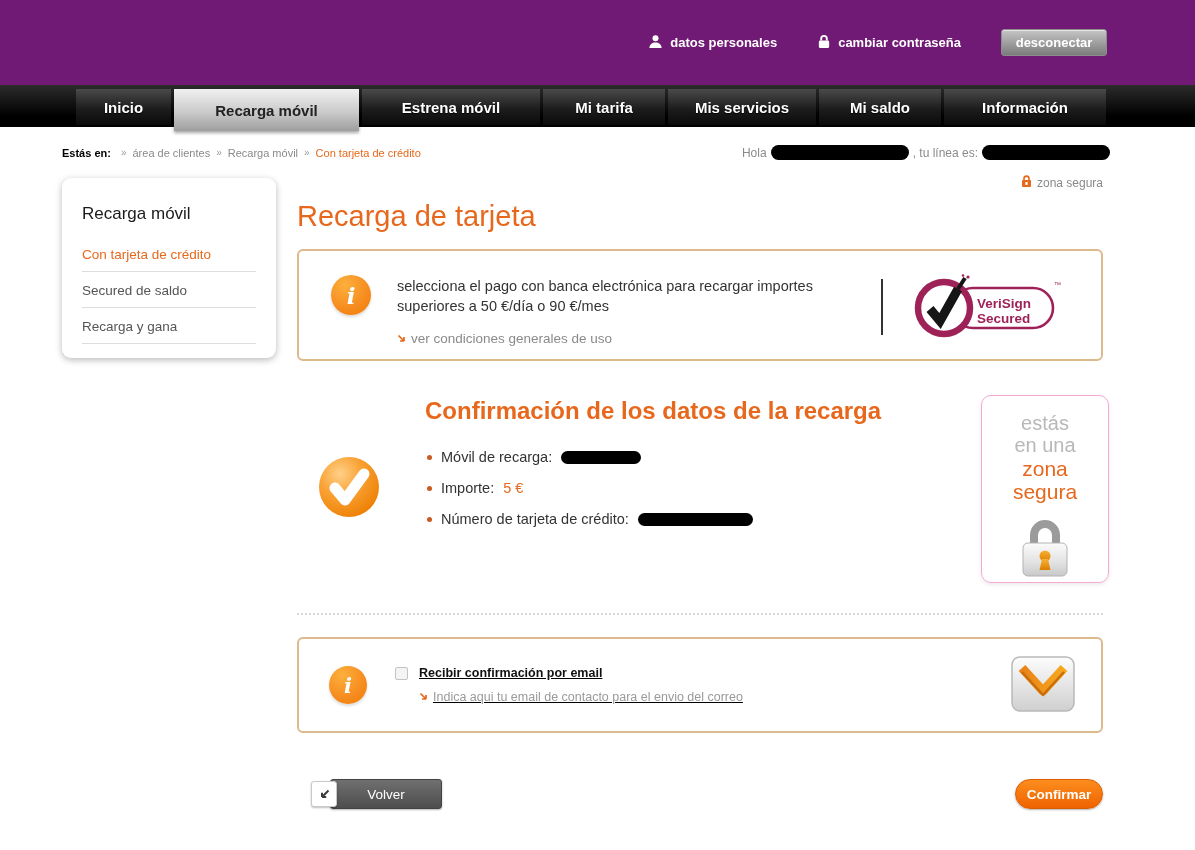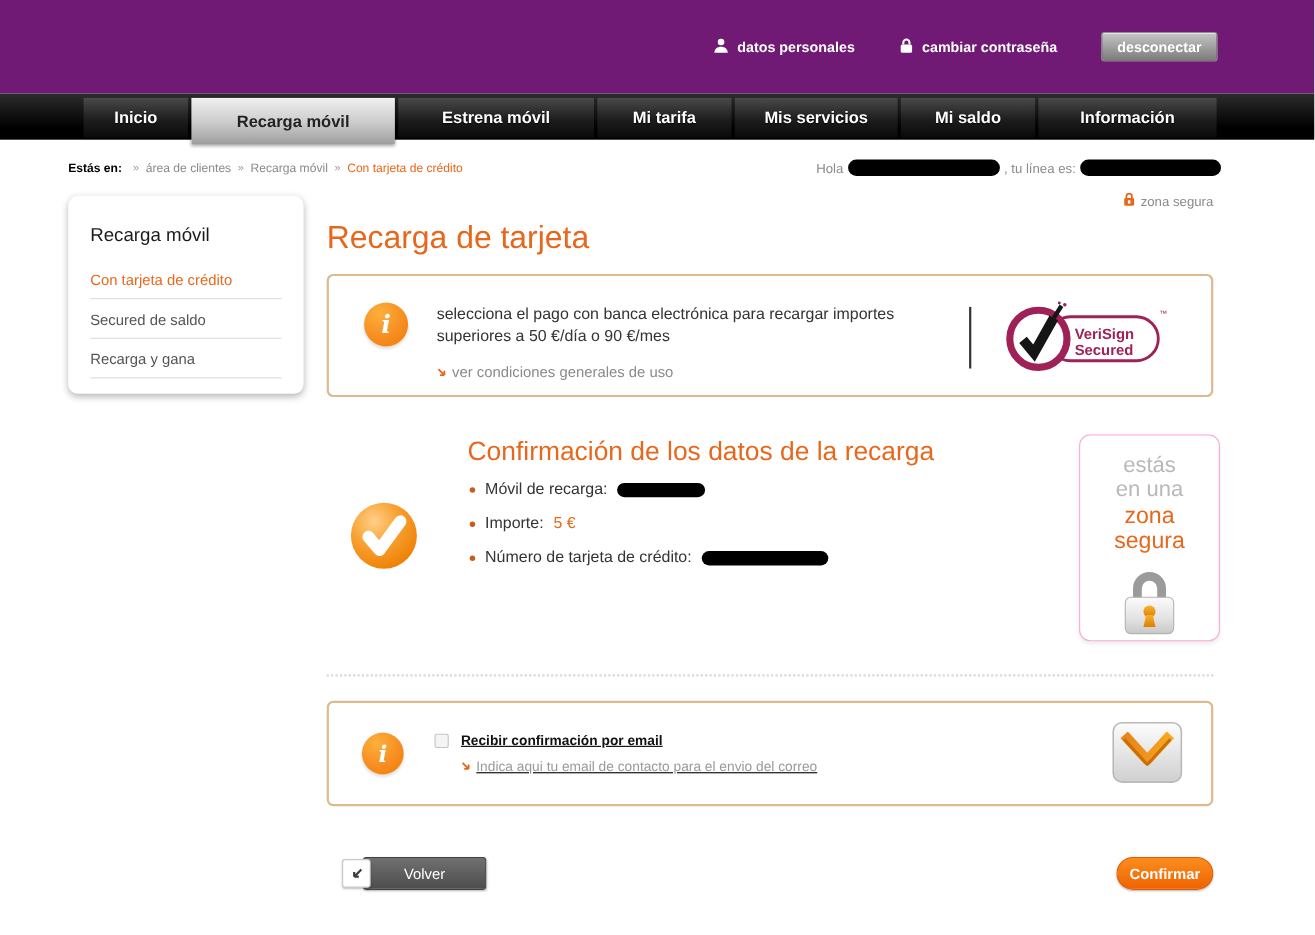--- a/index.html
+++ b/index.html
@@ -53,23 +53,23 @@
       color:#fff; display:flex; align-items:center; justify-content:center;
       font:italic 700 23px "DejaVu Serif", serif; box-shadow:0 2px 3px rgba(0,0,0,.15); }
   .info-content { margin-left:26px; width:470px; padding-top:26px; }
   .info-text { font-size:14.5px; color:#333; line-height:1.35; }
   .o-link { display:flex; align-items:center; gap:5px; font-size:13.5px; color:#8a8a8a; margin-top:15px; cursor:pointer; }
   .vdivider { position:absolute; right:218px; top:28px; width:2px; height:56px; background:#333; }
   .verisign { position:absolute; right:38px; top:22px; cursor:pointer; }
 
   
   .confirm { position:relative; margin-top:36px; min-height:196px; }
-  .confirm-title { margin-left:128px; font-size:24px; font-weight:400; color:#e7681c; }
+  .confirm-title { margin-left:128px; font-size:24px; font-weight:700; color:#e7681c; }
   .check-icon { position:absolute; left:20px; top:58px; }
-  .fields { margin:12px 0 0 130px; }
+  .fields { margin:24px 0 0 130px; }
   .field { display:flex; align-items:center; gap:9px; font-size:14.5px; color:#333; margin-bottom:15px; }
   .bullet { width:5px; height:5px; border-radius:50%; background:#c75b20; }
   .value-orange { color:#e7681c; }
   .secure-panel { position:absolute; right:-6px; top:-2px; width:128px; height:188px; border:1px solid #f9a8d4;
       border-radius:10px; box-shadow:0 2px 4px rgba(0,0,0,.08); text-align:center; padding-top:16px; }
   .sp-gray { font-size:20px; color:#b8b8b8; line-height:1.12; }
   .sp-orange { font-size:21px; color:#e7681c; line-height:1.12; }
 
   .dotted-sep { border-top:2px dotted #d8d8d8; margin-top:20px; }
 

